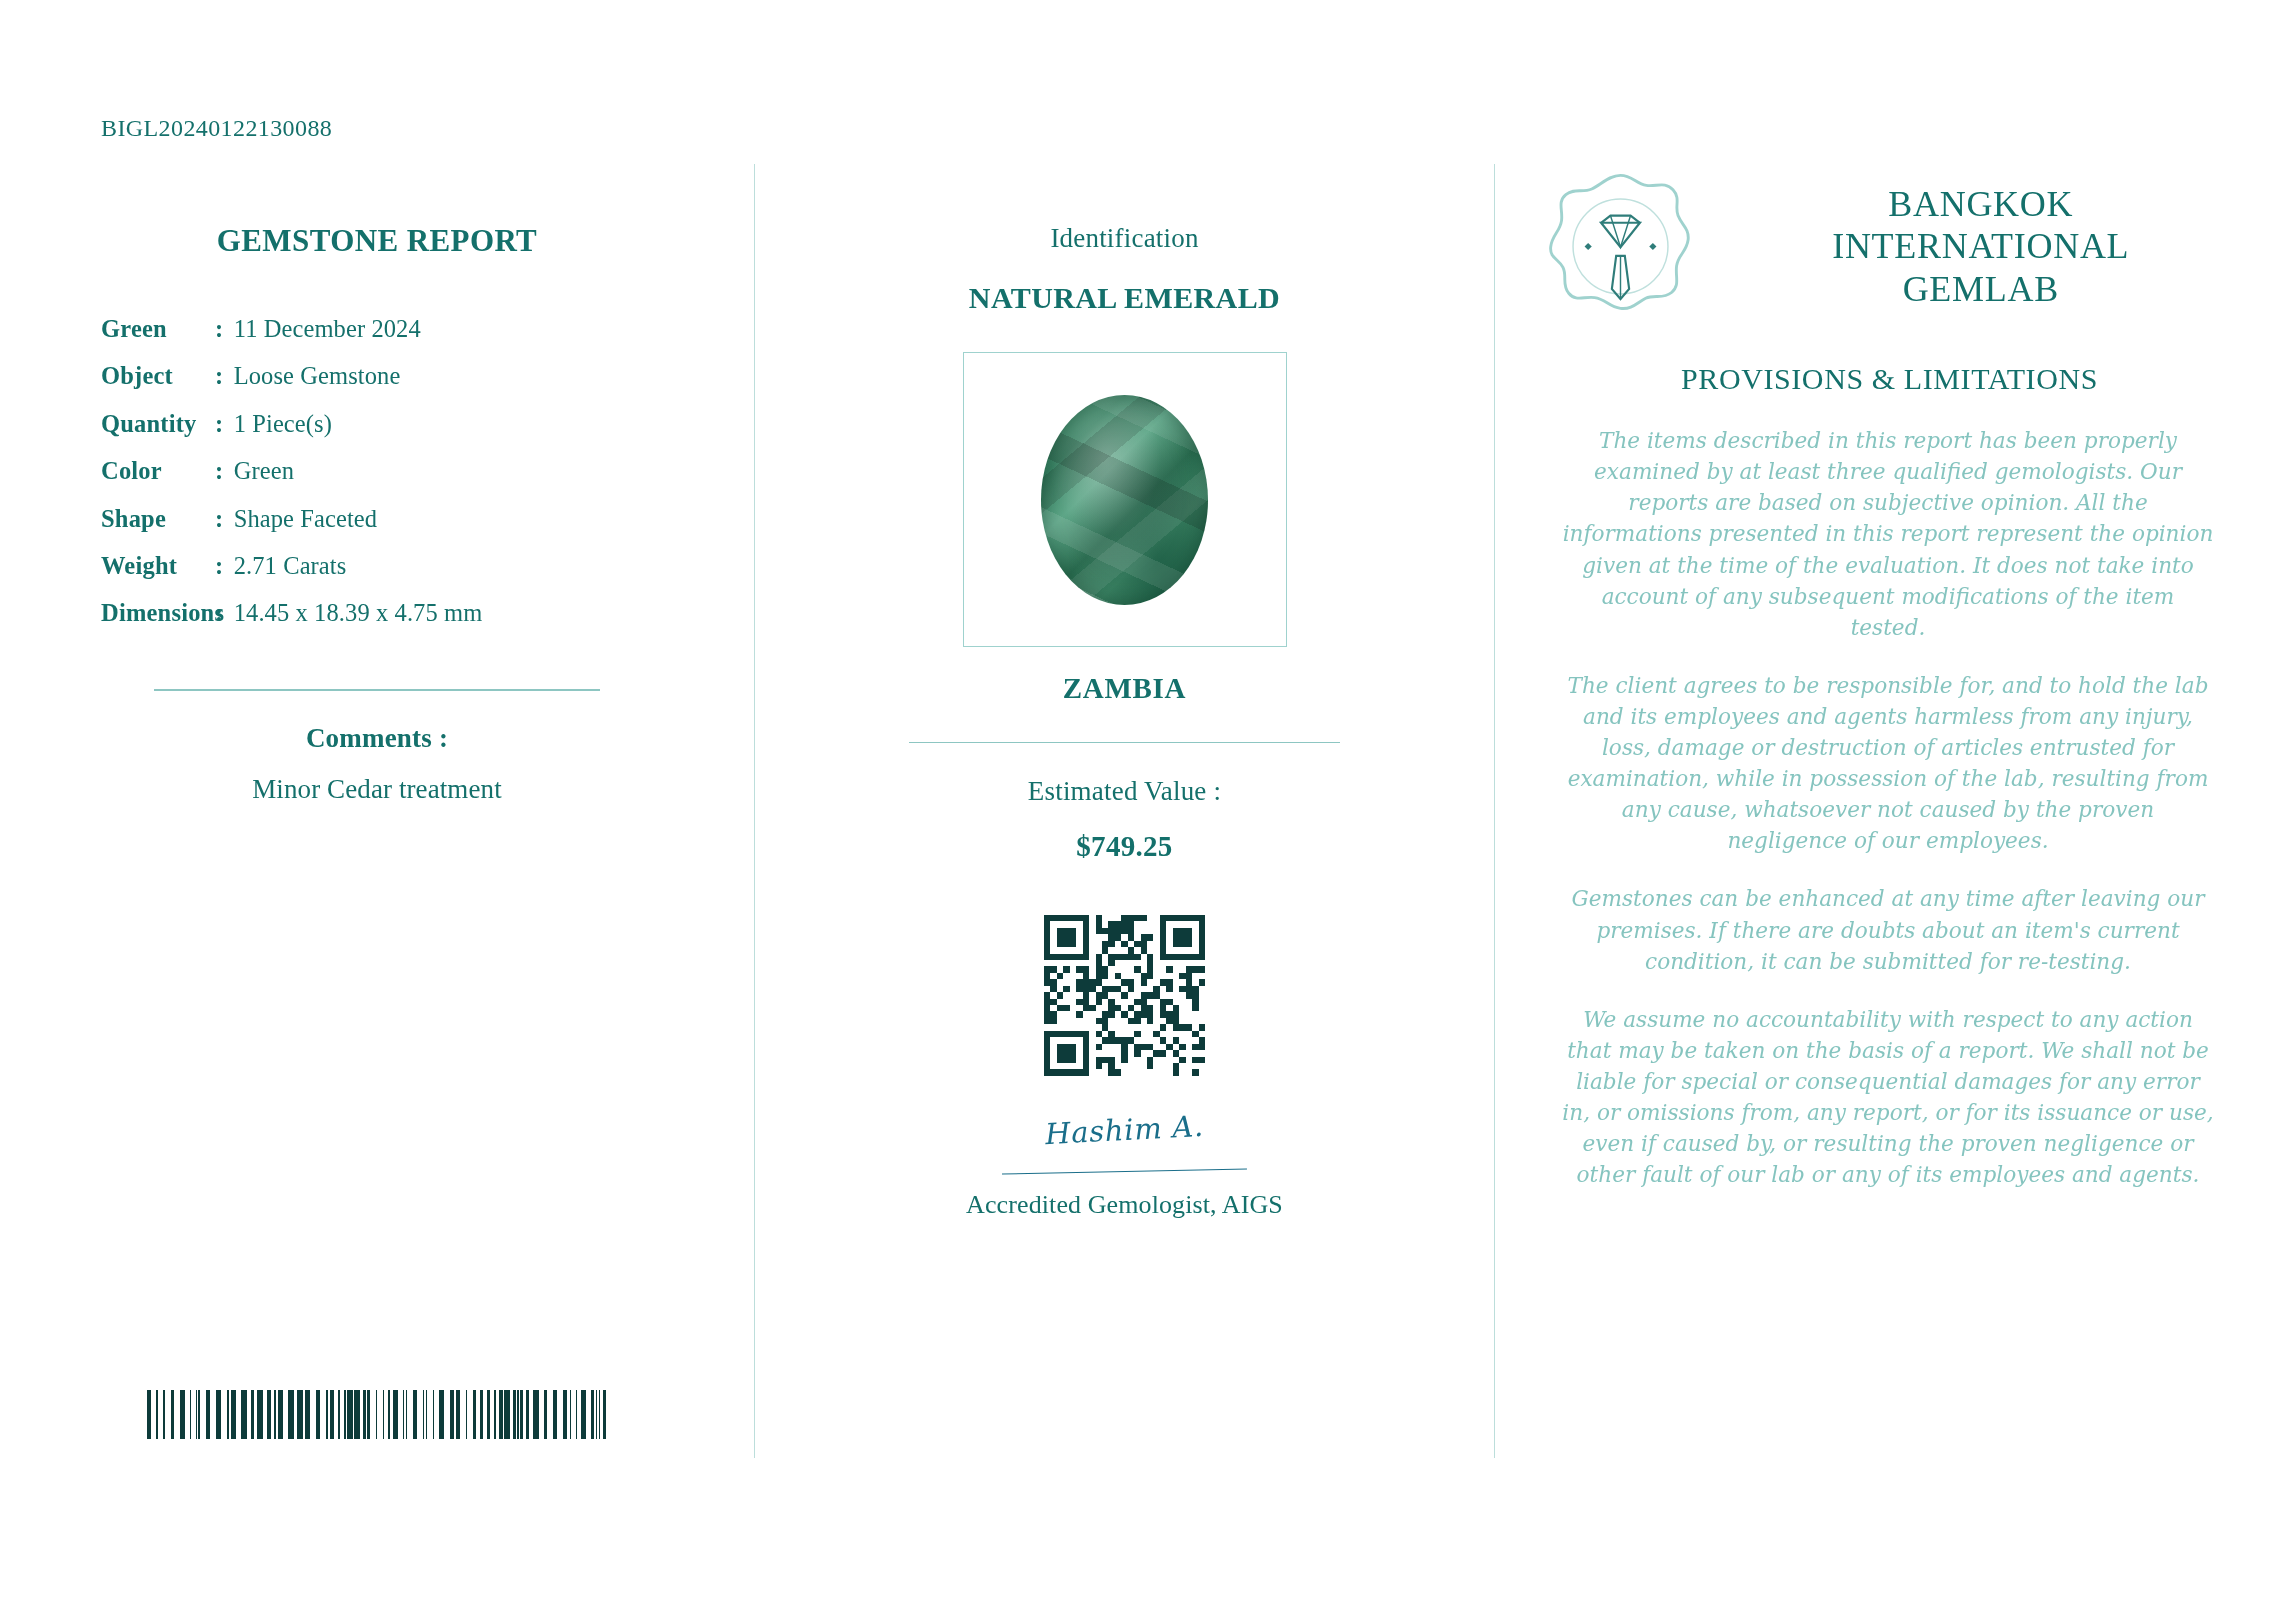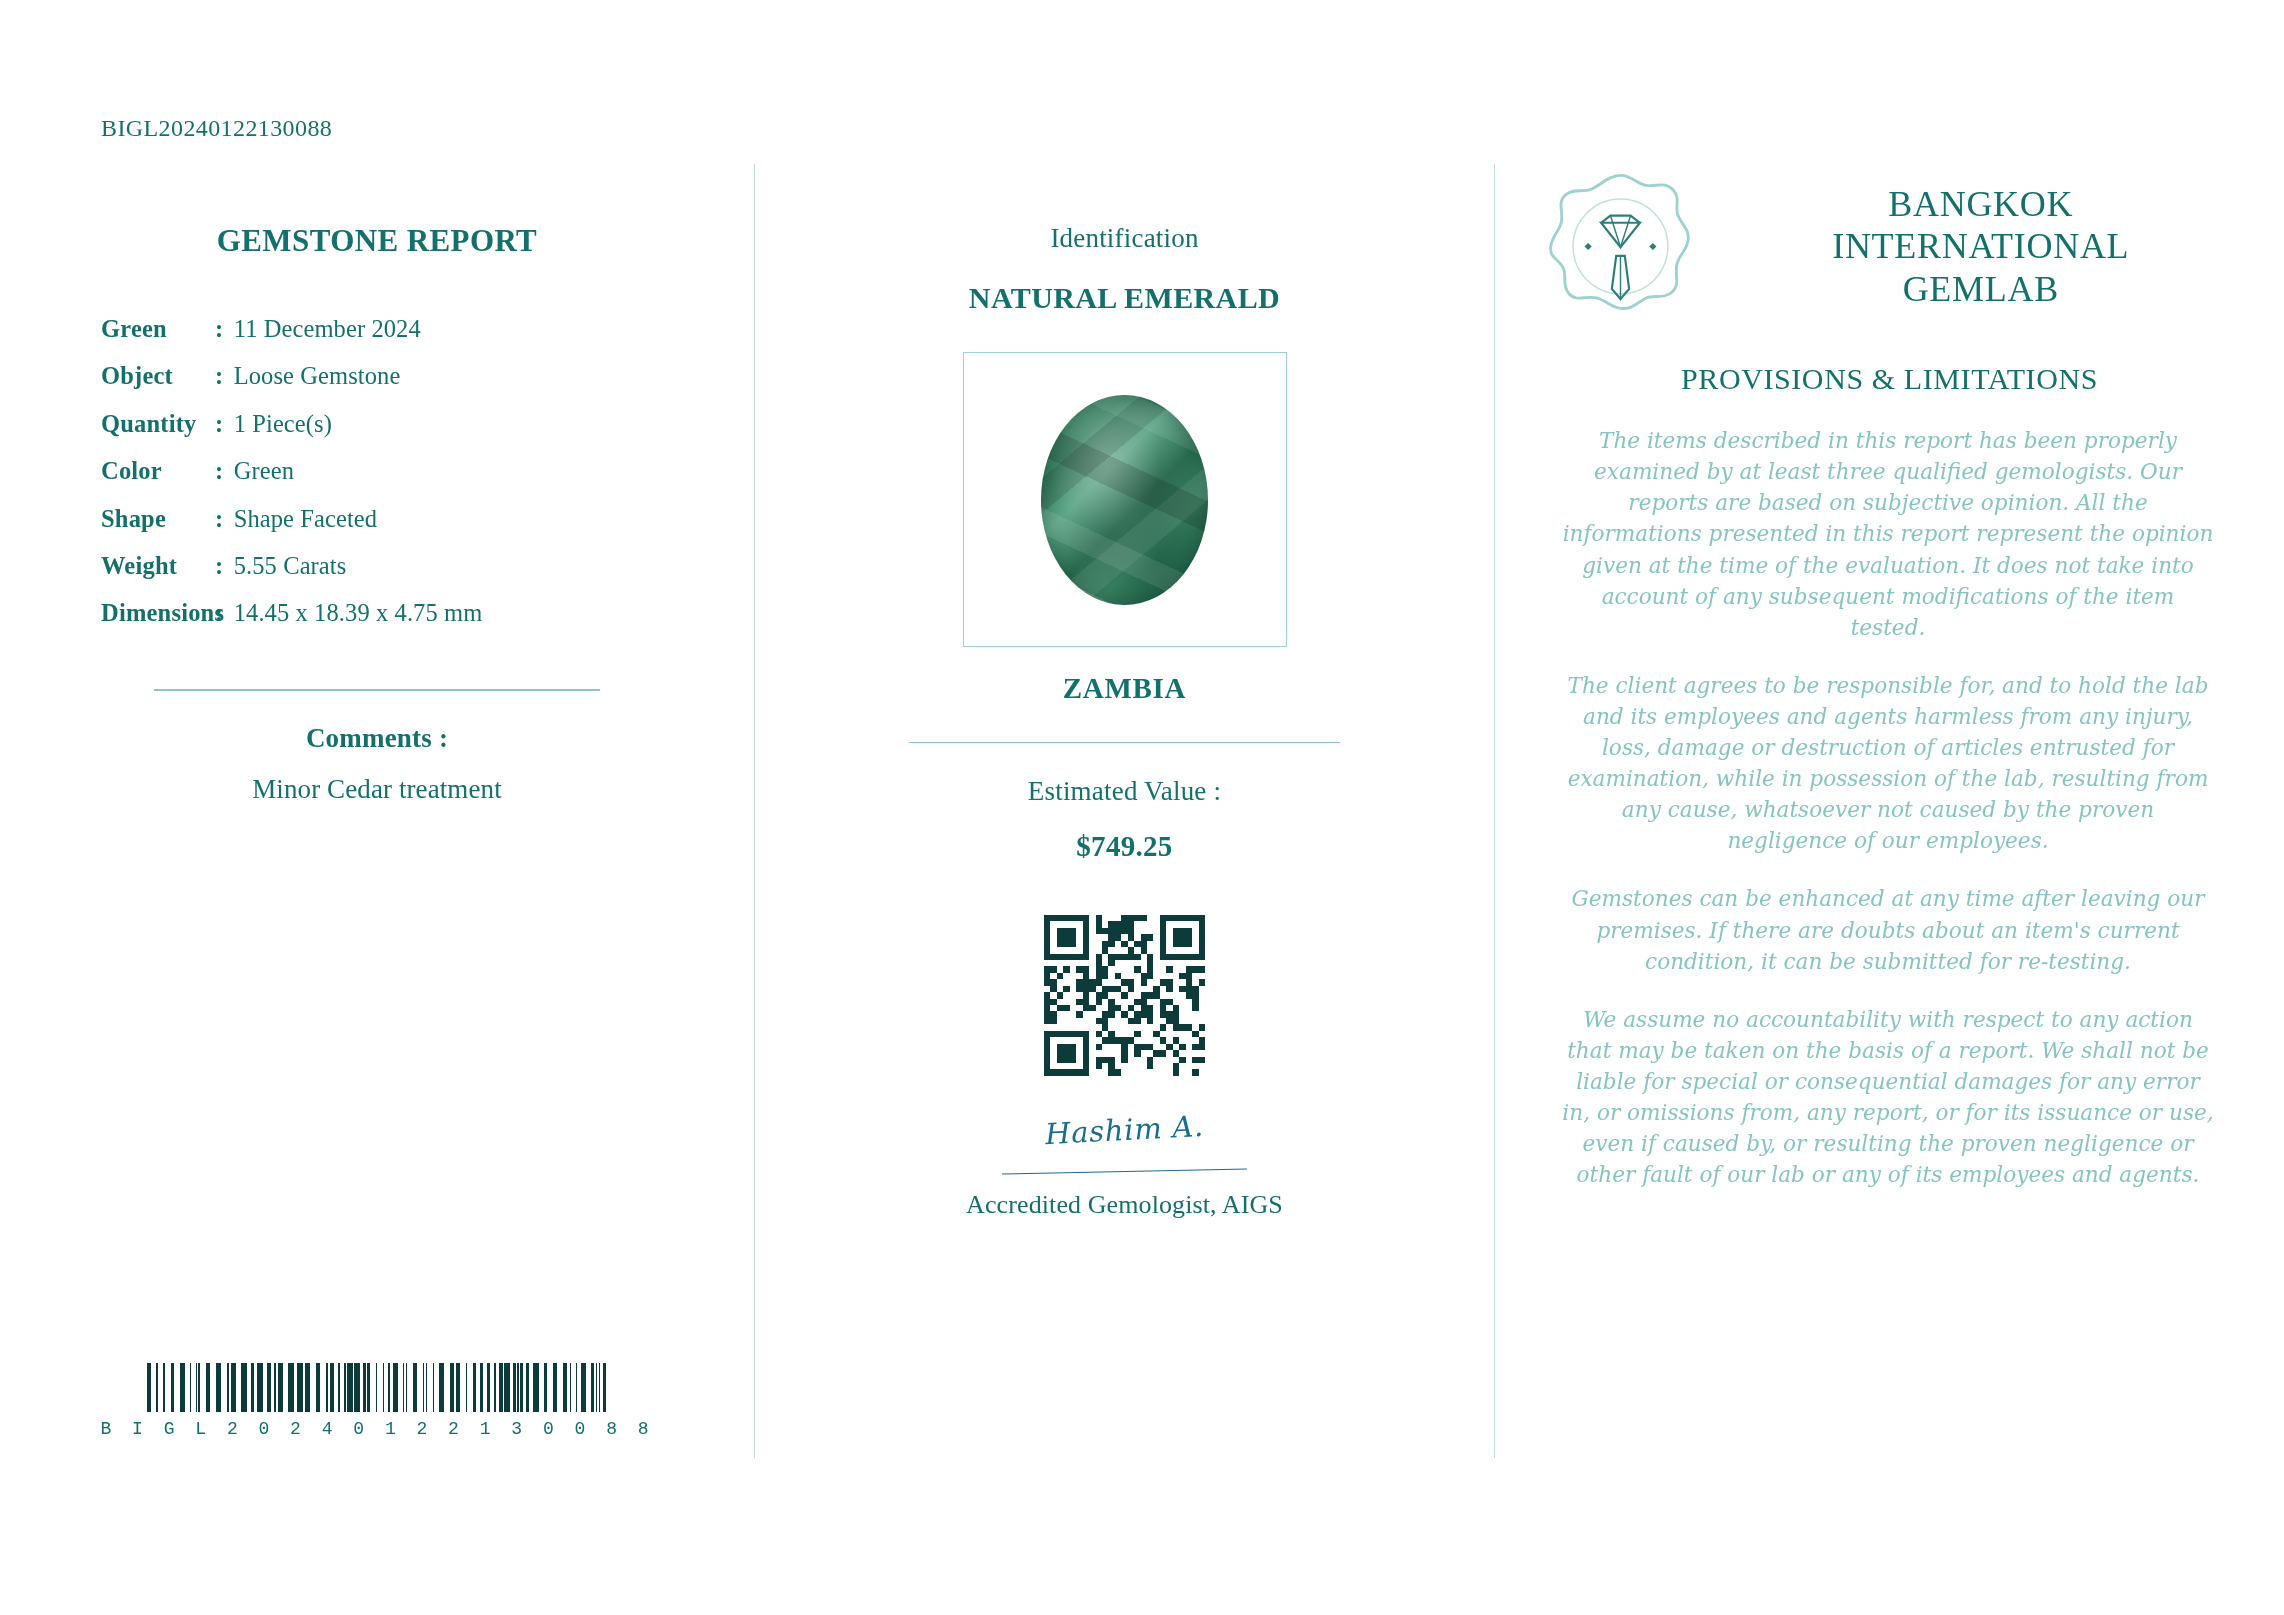--- a/index.html
+++ b/index.html
@@ -296,21 +296,21 @@
           <span class="spec-val">Green</span>
         </div>
         <div class="spec-row">
           <span class="spec-key">Shape</span>
           <span class="spec-colon">:</span>
           <span class="spec-val">Shape Faceted</span>
         </div>
         <div class="spec-row">
           <span class="spec-key">Weight</span>
           <span class="spec-colon">:</span>
-          <span class="spec-val">5.55 Carats</span>
+          <span class="spec-val">2.71 Carats</span>
         </div>
         <div class="spec-row">
           <span class="spec-key">Dimensions</span>
           <span class="spec-colon">:</span>
           <span class="spec-val">14.45 x 18.39 x 4.75 mm</span>
         </div>
       </div>
 
       <div class="divider-left"></div>
 
@@ -443,21 +443,20 @@
             <span style="width: 7.5px; background: rgb(255, 255, 255);"></span>
             <span style="width: 3.7px; background: rgb(13, 59, 58);"></span>
             <span style="width: 1.9px; background: rgb(255, 255, 255);"></span>
             <span style="width: 1.9px; background: rgb(13, 59, 58);"></span>
             <span style="width: 1.9px; background: rgb(255, 255, 255);"></span>
             <span style="width: 1.9px; background: rgb(13, 59, 58);"></span>
             <span style="width: 3.7px; background: rgb(255, 255, 255);"></span>
             <span style="width: 3.7px; background: rgb(13, 59, 58);"></span>
             <span style="width: 1.9px; background: rgb(255, 255, 255);"></span>
           </div>
-        <div class="barcode-text">B I G L 2 0 2 4 0 1 2 2 1 3 0 0 8 8</div>
       </div>
     </div>
 
     <div class="col-mid">
       <div class="mid-inner">
         <div class="ident-label">Identification</div>
         <div class="ident-value">NATURAL EMERALD</div>
 
         <div class="gem-frame">
           <div class="gem"></div>

